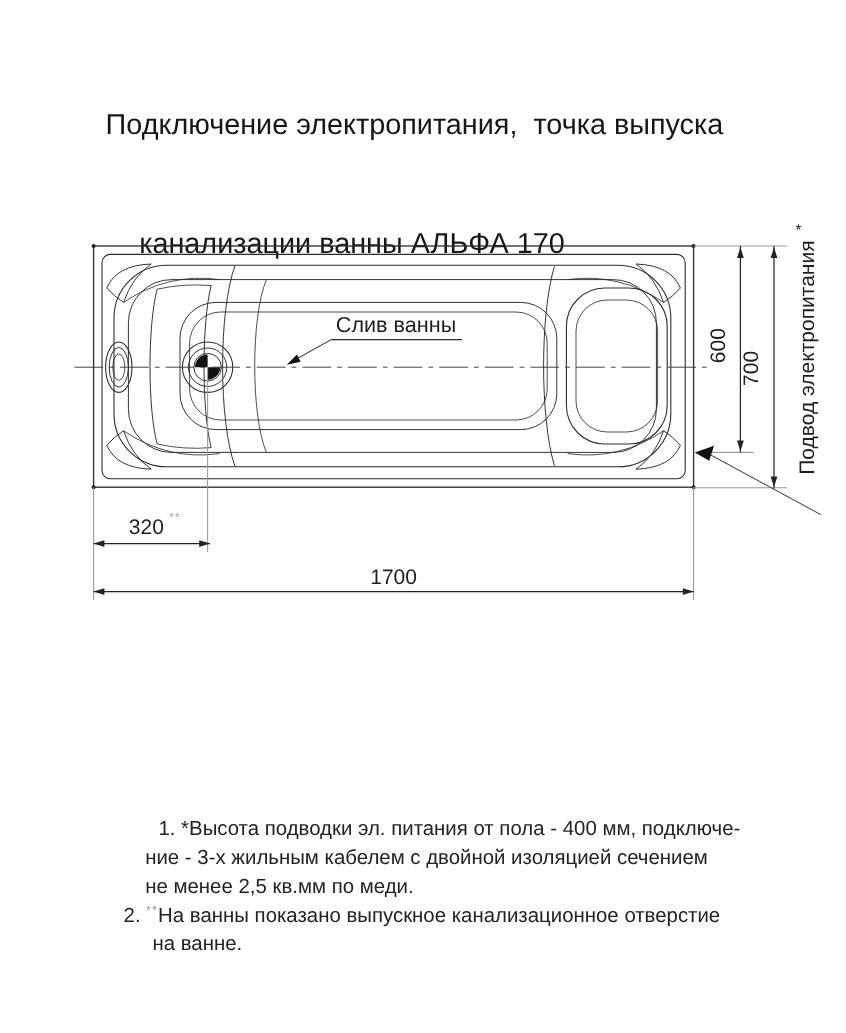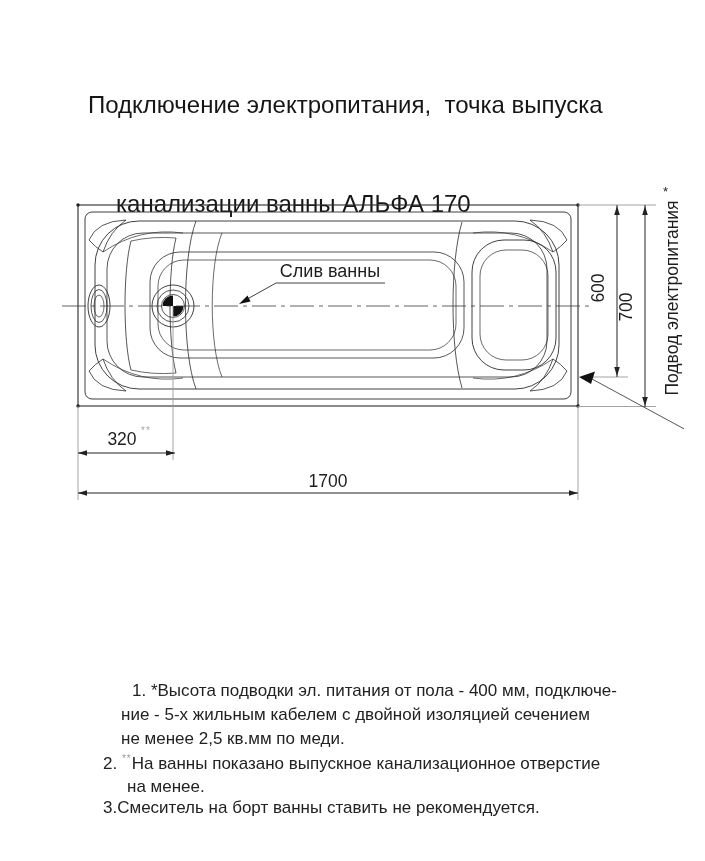--- a/index.html
+++ b/index.html
@@ -124,21 +124,20 @@
     <g>
       <polygon points="579,377 595,371.5 591,384" fill="#111111"></polygon>
       <line x1="592" y1="379" x2="688" y2="431" stroke="#2b2b2b" stroke-width="0.8"></line>
       <line x1="688" y1="431" x2="688" y2="189" stroke="#2b2b2b" stroke-width="0.8"></line>
       <text x="678" y="298" text-anchor="middle" font-size="17.5" fill="#1e1e1e" transform="rotate(-90 678 298)">Подвод электропитания</text>
       <text x="663" y="196" font-size="13" fill="#1e1e1e">*</text>
     </g>
   </svg>
 
   <div class="note-line" style="left:104px;top:681px;margin-left:28px;">1. *Высота подводки эл. питания от пола - 400 мм, подключе-</div>
-  <div class="note-line" style="left:121px;top:705px;">ние - 5-х жильным кабелем с двойной изоляцией сечением</div>
+  <div class="note-line" style="left:121px;top:705px;">ние - 3-х жильным кабелем с двойной изоляцией сечением</div>
   <div class="note-line" style="left:121px;top:729px;text-align:right;">не менее 2,5 кв.мм по меди.</div>
 
   <div class="note-line" style="left:103px;top:753px;"><span>2. </span><span class="note-mark-sup">**</span><span>На ванны показано выпускное канализационное отверстие</span></div>
-  <div class="note-line" style="left:127px;top:777px;">на менее.</div>
+  <div class="note-line" style="left:127px;top:777px;">на ванне.</div>
 
-  <div class="note-line" style="left:103px;top:798px;">3.Смеситель на борт ванны ставить не рекомендуется.</div>
 
 </div>
 
 </body></html>

